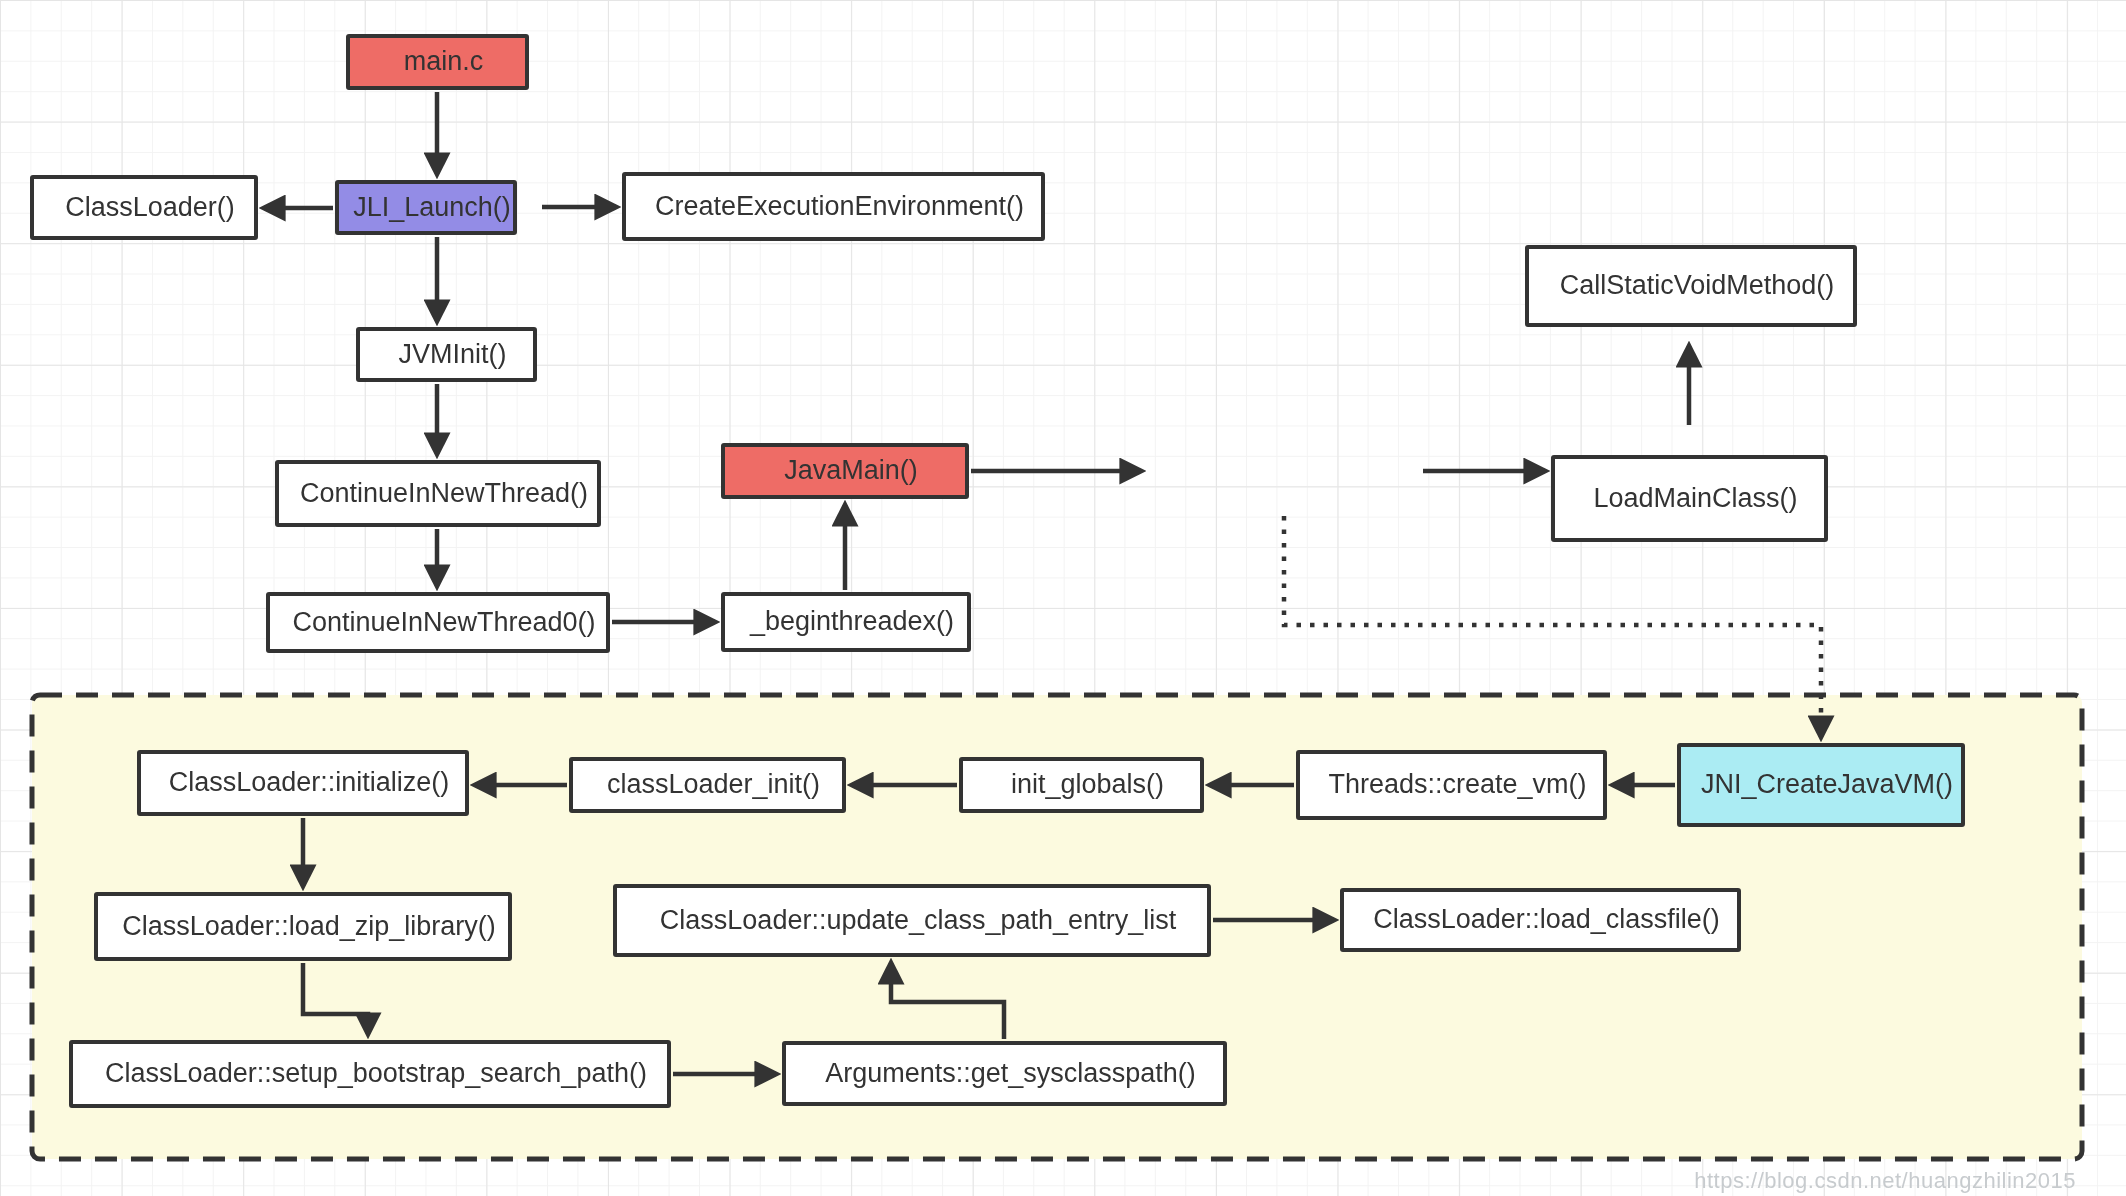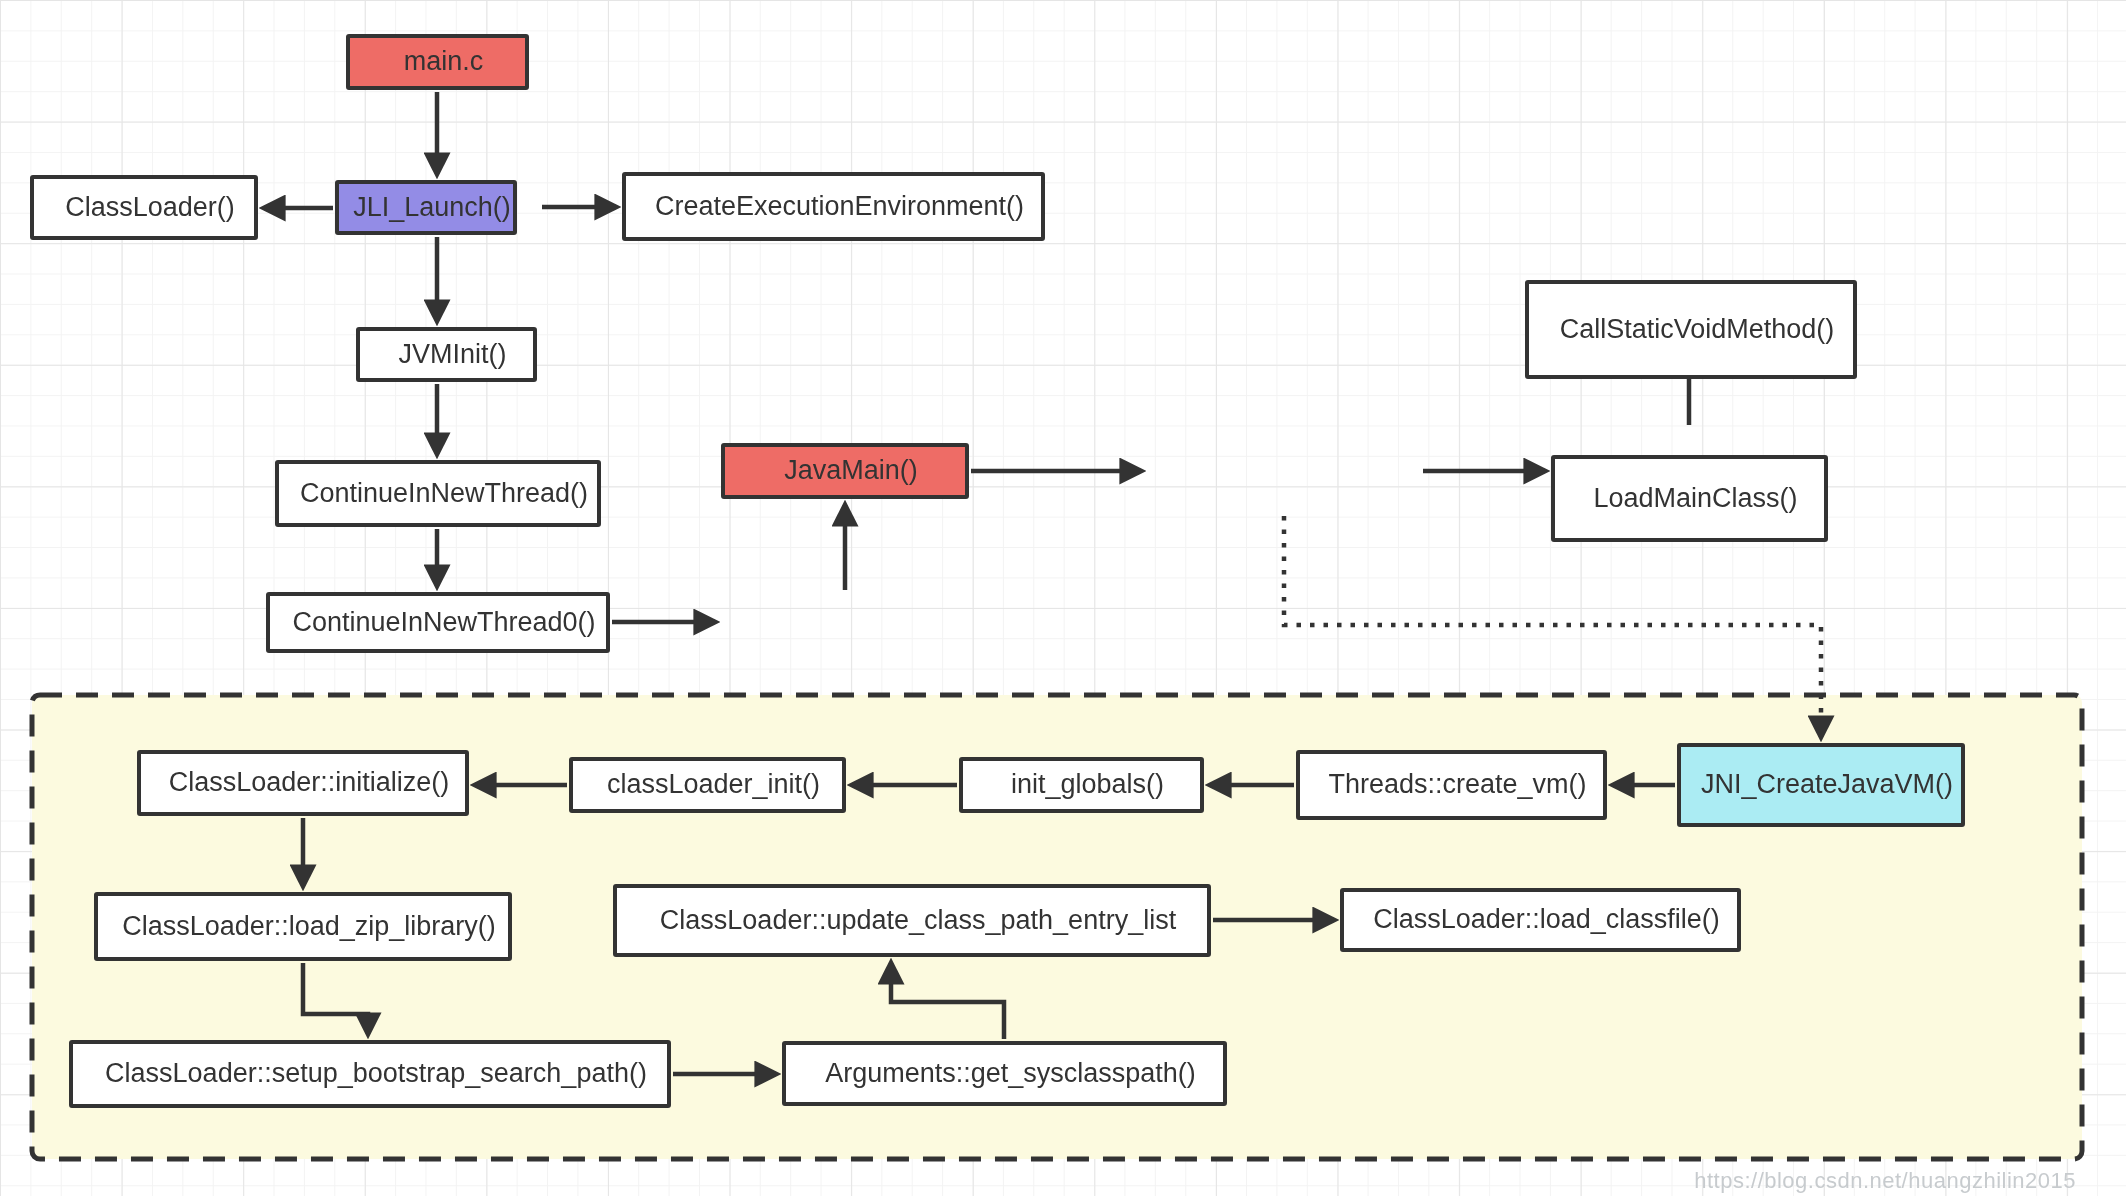--- a/index.html
+++ b/index.html
@@ -90,23 +90,24 @@
       <path d="M 1213 920 L 1334 920" class="edge" marker-end="url(#arrowhead)"></path>
     </svg>
   <div class="watermark">https://blog.csdn.net/huangzhilin2015</div>
 <div class="node" style="left: 346px; top: 34px; width: 183px; height: 56px; background: rgb(238, 108, 102);">main.c</div>
     <div class="node" style="left: 30px; top: 175px; width: 228px; height: 65px; background: rgb(255, 255, 255);">ClassLoader()</div>
     <div class="node" style="left: 335px; top: 180px; width: 182px; height: 55px; background: rgb(147, 140, 230);">JLI_Launch()</div>
     <div class="node" style="left: 622px; top: 172px; width: 423px; height: 69px; background: rgb(255, 255, 255);">CreateExecutionEnvironment()</div>
     <div class="node" style="left: 347px; top: 327px; width: 181px; height: 55px; background: rgb(255, 255, 255); margin-left: 9px;">JVMInit()</div>
     <div class="node" style="left: 275px; top: 460px; width: 326px; height: 67px; background: rgb(255, 255, 255);">ContinueInNewThread()</div>
     <div class="node" style="left: 266px; top: 592px; width: 344px; height: 61px; background: rgb(255, 255, 255);">ContinueInNewThread0()</div>
+    <div class="node" style="left: 721px; top: 592px; width: 250px; height: 60px; background: rgb(255, 255, 255);">_beginthreadex()</div>
     <div class="node" style="left: 721px; top: 443px; width: 248px; height: 56px; background: rgb(238, 108, 102);">JavaMain()</div>
     <div class="node" style="left: 1551px; top: 427px; width: 277px; height: 87px; background: rgb(255, 255, 255); margin-top: 28px;">LoadMainClass()</div>
-    <div class="node" style="left: 1525px; top: 245px; width: 332px; height: 99px; background: rgb(255, 255, 255); margin-top: 35px;">CallStaticVoidMethod()</div>
+    <div class="node" style="left: 1525px; top: 245px; width: 332px; height: 82px; background: rgb(255, 255, 255);">CallStaticVoidMethod()</div>
     <div class="node" style="left: 137px; top: 750px; width: 332px; height: 66px; background: rgb(255, 255, 255);">ClassLoader::initialize()</div>
     <div class="node" style="left: 569px; top: 757px; width: 277px; height: 56px; background: rgb(255, 255, 255);">classLoader_init()</div>
     <div class="node" style="left: 959px; top: 757px; width: 245px; height: 56px; background: rgb(255, 255, 255);">init_globals()</div>
     <div class="node" style="left: 1296px; top: 750px; width: 311px; height: 70px; background: rgb(255, 255, 255);">Threads::create_vm()</div>
     <div class="node" style="left: 1677px; top: 743px; width: 288px; height: 84px; background: rgb(171, 236, 243);">JNI_CreateJavaVM()</div>
     <div class="node" style="left: 94px; top: 892px; width: 418px; height: 69px; background: rgb(255, 255, 255);">ClassLoader::load_zip_library()</div>
     <div class="node" style="left: 613px; top: 884px; width: 598px; height: 73px; background: rgb(255, 255, 255);">ClassLoader::update_class_path_entry_list</div>
     <div class="node" style="left: 1340px; top: 888px; width: 401px; height: 64px; background: rgb(255, 255, 255);">ClassLoader::load_classfile()</div>
     <div class="node" style="left: 69px; top: 1040px; width: 602px; height: 68px; background: rgb(255, 255, 255);">ClassLoader::setup_bootstrap_search_path()</div>
     <div class="node" style="left: 782px; top: 1041px; width: 445px; height: 65px; background: rgb(255, 255, 255);">Arguments::get_sysclasspath()</div>

